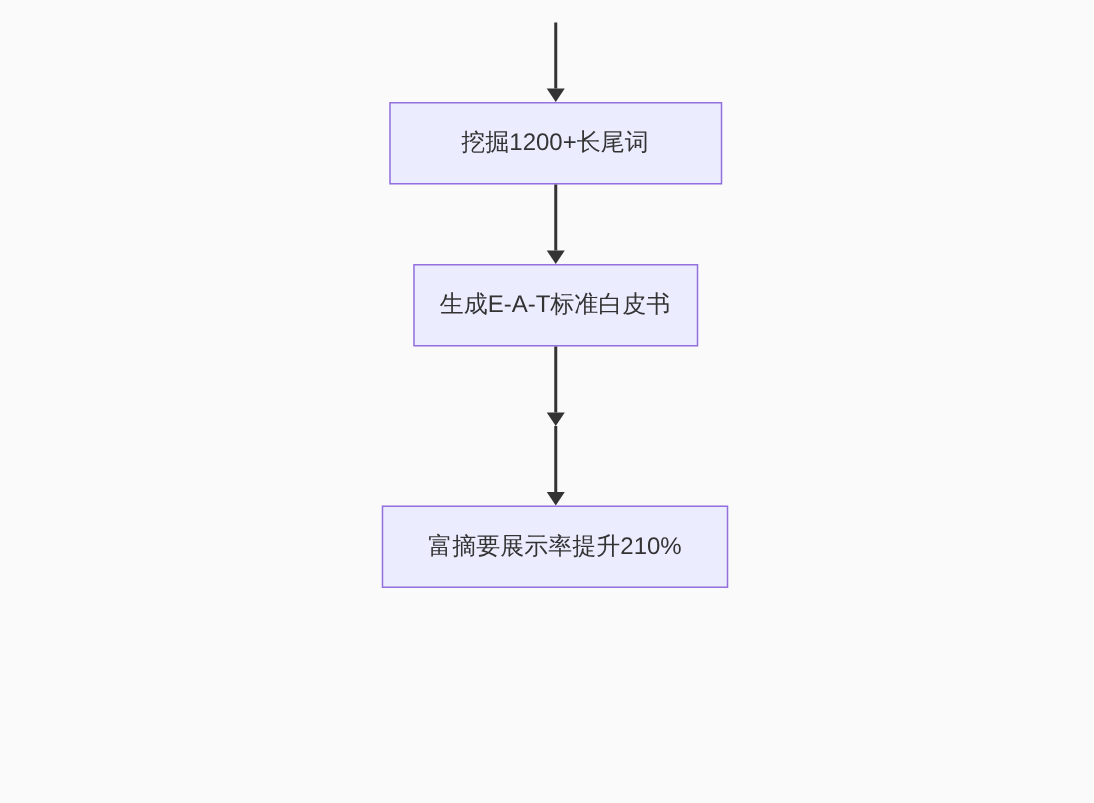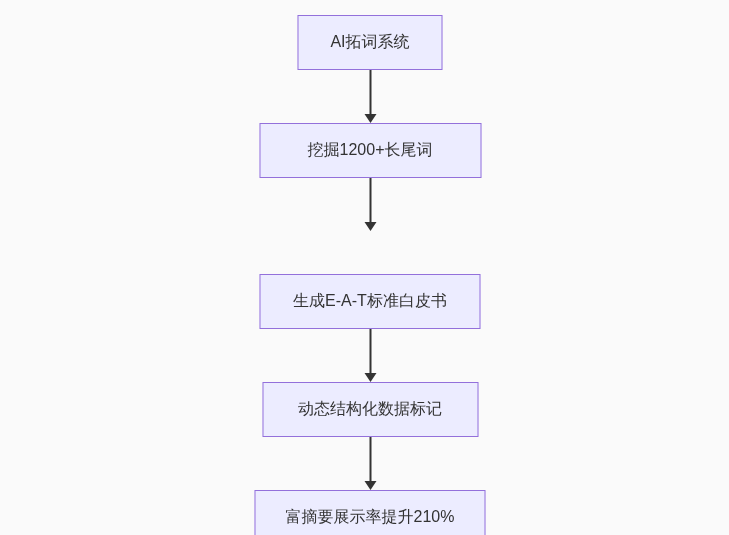--- a/index.html
+++ b/index.html
@@ -38,21 +38,21 @@
     justify-content: center;
     background: var(--node-fill);
     border: 1px solid var(--node-border);
     color: var(--text);
     font-size: 16px;
     white-space: nowrap;
     text-align: center;
   }
   .w0 { width: 145px; }
   .w1 { width: 222px; }
-  .w2 { width: 221px; margin-top: 43px; }
+  .w2 { width: 190px; }
   .w3 { width: 216px; }
   .w4 { width: 231px; }
   .connector {
     display: flex;
     flex-direction: column;
     align-items: center;
     height: 53px;
   }
   .arrow-line {
     width: 2px;
@@ -66,42 +66,40 @@
     border-right: 6px solid transparent;
     border-top: 9px solid var(--arrow);
   }
 </style>
 </head>
 <body>
 
 <div class="canvas">
   <div class="flow-column">
 
-    <div class="node w0">AI拓词系统</div>
 
     <div class="connector">
       <div class="arrow-line"></div>
       <div class="arrow-head"></div>
     </div>
 
     <div class="node w1">挖掘1200+长尾词</div>
 
     <div class="connector">
       <div class="arrow-line"></div>
       <div class="arrow-head"></div>
     </div>
 
     <div class="node w2">生成E-A-T标准白皮书</div>
 
     <div class="connector">
       <div class="arrow-line"></div>
       <div class="arrow-head"></div>
     </div>
 
-    <div class="node w3">动态结构化数据标记</div>
 
     <div class="connector">
       <div class="arrow-line"></div>
       <div class="arrow-head"></div>
     </div>
 
     <div class="node w4">富摘要展示率提升210%</div>
 
   </div>
 </div>

